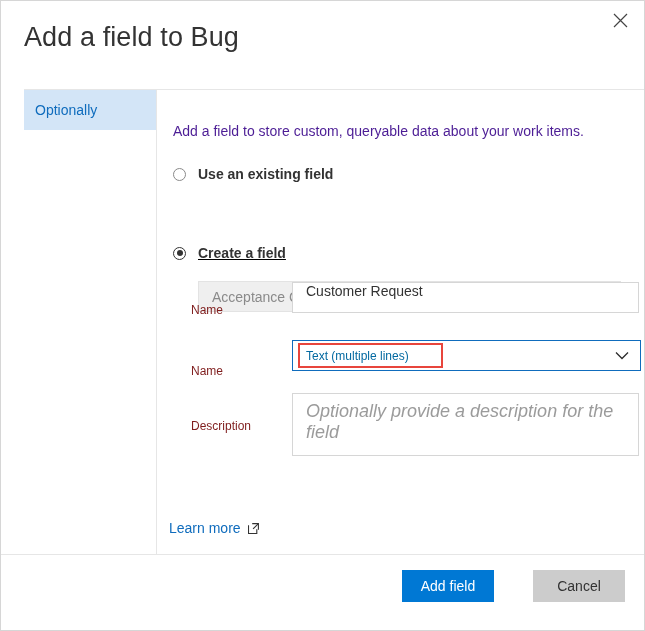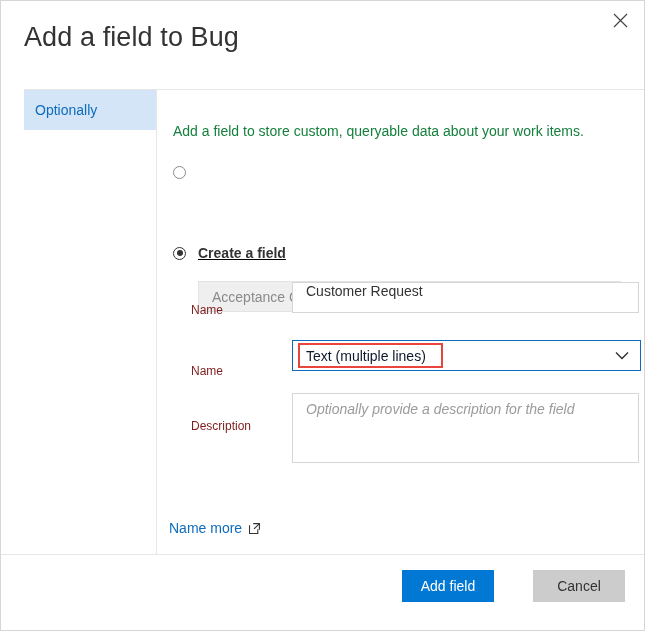--- a/index.html
+++ b/index.html
@@ -102,21 +102,21 @@
     left: 172px;
     top: 89px;
     right: 0;
     bottom: 0;
   }
   .intro {
     position: absolute;
     left: 0;
     top: 33px;
     font-size: 14px;
-    color: #15803d;
+    color: #4c1d95;
     white-space: nowrap;
   }
 
   
   .radio-row {
     position: absolute;
     left: 0;
     display: flex;
     align-items: center;
     cursor: pointer;
@@ -210,22 +210,22 @@
     box-sizing: border-box;
     background: #ffffff;
     border: 1px solid #0f6cbd;
     cursor: pointer;
   }
   .combo-text {
     position: absolute;
     left: 13px;
     top: 50%;
     transform: translateY(-50%);
-    font-size: 14px;
-    color: #0f172a;
+    font-size: 12px;
+    color: #0369a1;
     white-space: nowrap;
   }
   .combo-chevron {
     position: absolute;
     right: 11px;
     top: 50%;
     transform: translateY(-50%);
     color: #2c2c2c;
     display: flex;
   }
@@ -240,26 +240,26 @@
     border: 2px solid #e8453c;
     pointer-events: none;
   }
 
   
   .textarea {
     position: absolute;
     left: 101px;
     top: -11px;
     width: 347px;
-    height: 70px;
+    height: 63px;
     box-sizing: border-box;
     background: #ffffff;
     border: 1px solid #d6d6d6;
     padding: 7px 0 0 13px;
-    font-size: 14px;
+    font-size: 18px;
     font-style: italic;
     color: #9b9b9b;
     cursor: text;
   }
 
   
   .learn-more {
     position: absolute;
     left: -4px;
     top: 430px;
@@ -334,20 +334,21 @@
     </div>
   </div>
   <div class="side-divider"></div>
 
   <div class="content">
 
     <div class="intro">Add a field to store custom, queryable data about your work items.</div>
 
     <div class="radio-row" style="top:76px;">
       <span class="radio"></span>
+      <span class="radio-label">Use an existing field</span>
     </div>
     <div class="disabled-select">
       <span>Acceptance Criteria</span>
     </div>
 
     <div class="radio-row" style="top:155px;text-decoration:underline;">
       <span class="radio checked"></span>
       <span class="radio-label">Create a field</span>
     </div>
 
@@ -372,21 +373,21 @@
     </div>
 
     <div class="field-row" style="top:314px; height:62px;">
       <span class="field-label">Description</span>
       <div class="textarea">
         <span>Optionally provide a description for the field</span>
       </div>
     </div>
 
     <div class="learn-more">
-      <span class="lm-text">Name more</span>
+      <span class="lm-text">Learn more</span>
       <span class="ext-icon">
         <svg width="11" height="11" viewBox="0 0 11 11">
           <path d="M0.5 2.2 L0.5 10.5 L8.8 10.5 L8.8 6.3" stroke="currentColor" stroke-width="1.1" fill="none"></path>
           <path d="M4.2 0.6 L10.4 0.6 L10.4 6.8" stroke="currentColor" stroke-width="1.1" fill="none"></path>
           <path d="M10.4 0.6 L5.1 5.9" stroke="currentColor" stroke-width="1.1" fill="none"></path>
         </svg>
       </span>
     </div>
   </div>
 

